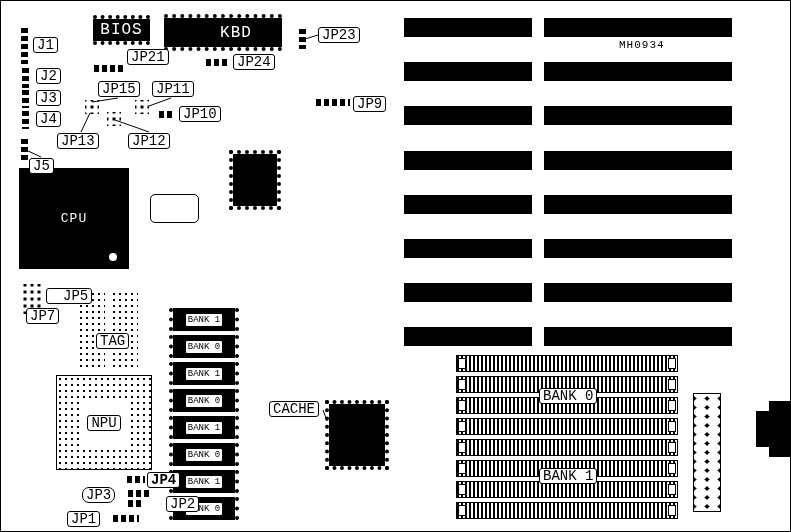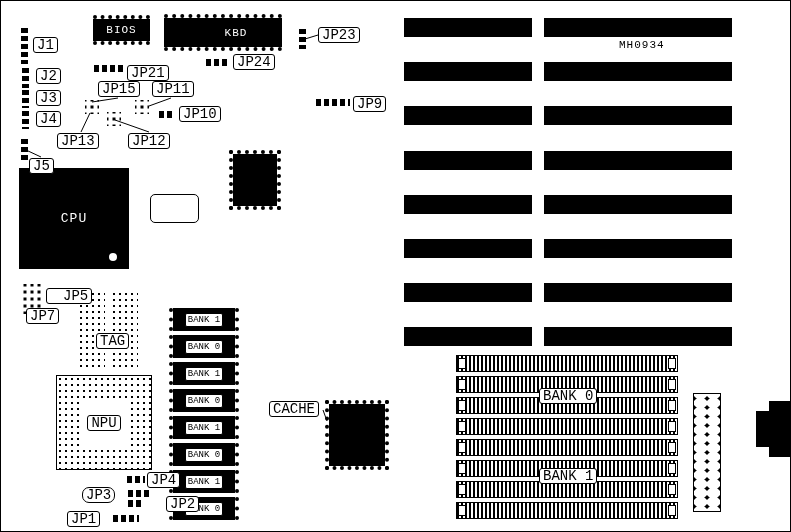--- a/index.html
+++ b/index.html
@@ -12,21 +12,21 @@
   .slot { position:absolute; height:19px; background:#000; }
   .lbl {
     position:absolute; z-index:6; background:#fff; border:1px solid #000;
     border-radius:3px; font-size:14px; line-height:12px; padding:1px 3px;
     white-space:nowrap; color:#000;
   }
   .lbl.rel { position:relative; z-index:3; }
   .chip {
     position:absolute; background:#000; color:#fff;
     display:flex; align-items:center; justify-content:center;
-    font-size:11px; letter-spacing:1px;
+    font-size:16px; letter-spacing:1px;
   }
   .pins-tb { border-top:4px dotted #000; border-bottom:4px dotted #000; background-clip:padding-box; }
   .pins-all { border:4px dotted #000; background-clip:padding-box; }
   .pins-v { position:absolute; width:7px; background:repeating-linear-gradient(180deg,#000 0 5px,transparent 5px 8px); }
   .pins-h { position:absolute; height:7px; background:repeating-linear-gradient(90deg,#000 0 5px,transparent 5px 8px); }
   .dots  { position:absolute; background-image:radial-gradient(circle,#000 1.1px,transparent 1.3px); background-size:6px 6px; background-position:1px 1px; }
   .dots2 { position:absolute; background-image:radial-gradient(circle,#000 1.8px,transparent 2px); background-size:7px 7px; background-position:center; }
   .xtal { position:absolute; left:149px; top:193px; width:49px; height:29px; border:1px solid #000; border-radius:5px; background:#fff; }
   .cpu-dot { position:absolute; right:12px; bottom:8px; width:8px; height:8px; background:#fff; border-radius:50%; }
   .npu {
@@ -196,33 +196,33 @@
   <div class="pins-h" style="left:127px;top:489px;width:22px;"></div>
   <div class="pins-h" style="left:126px;top:475px;width:18px;"></div>
   <div class="pins-h" style="left:127px;top:499px;width:16px;"></div>
   <div class="pins-h" style="left:112px;top:514px;width:26px;"></div>
 
   <div class="lbl" style="left:32px;top:36px;">J1</div>
   <div class="lbl" style="left:35px;top:67px;">J2</div>
   <div class="lbl" style="left:35px;top:89px;">J3</div>
   <div class="lbl" style="left:35px;top:110px;">J4</div>
   <div class="lbl" style="left:28px;top:157px;">J5</div>
-  <div class="lbl" style="left:126px;top:64px;">JP21</div>
+  <div class="lbl" style="left:126px;top:48px;">JP21</div>
   <div class="lbl" style="left:232px;top:53px;">JP24</div>
   <div class="lbl" style="left:317px;top:26px;">JP23</div>
   <div class="lbl" style="left:97px;top:80px;">JP15</div>
   <div class="lbl" style="left:151px;top:80px;">JP11</div>
   <div class="lbl" style="left:56px;top:132px;">JP13</div>
   <div class="lbl" style="left:127px;top:132px;">JP12</div>
   <div class="lbl" style="left:178px;top:105px;">JP10</div>
   <div class="lbl" style="left:352px;top:95px;">JP9</div>
   <div class="lbl" style="left:45px;top:287px;padding-left:16px;">JP5</div>
   <div class="lbl" style="left:25px;top:307px;">JP7</div>
   <div class="lbl" style="left:95px;top:332px;">TAG</div>
   <div class="lbl" style="left:268px;top:400px;">CACHE</div>
   <div class="lbl" style="left:81px;top:486px;border-radius:7px;">JP3</div>
-  <div class="lbl" style="left:146px;top:471px;">JP4</div>
+  <div class="lbl" style="left:146px;top:471px;font-weight:bold;">JP4</div>
   <div class="lbl" style="left:165px;top:495px;">JP2</div>
   <div class="lbl" style="left:66px;top:510px;">JP1</div>
   <div class="lbl" style="left:538px;top:387px;">BANK 0</div>
   <div class="lbl" style="left:538px;top:467px;">BANK 1</div>
 
 </div>
 
 </body></html>

